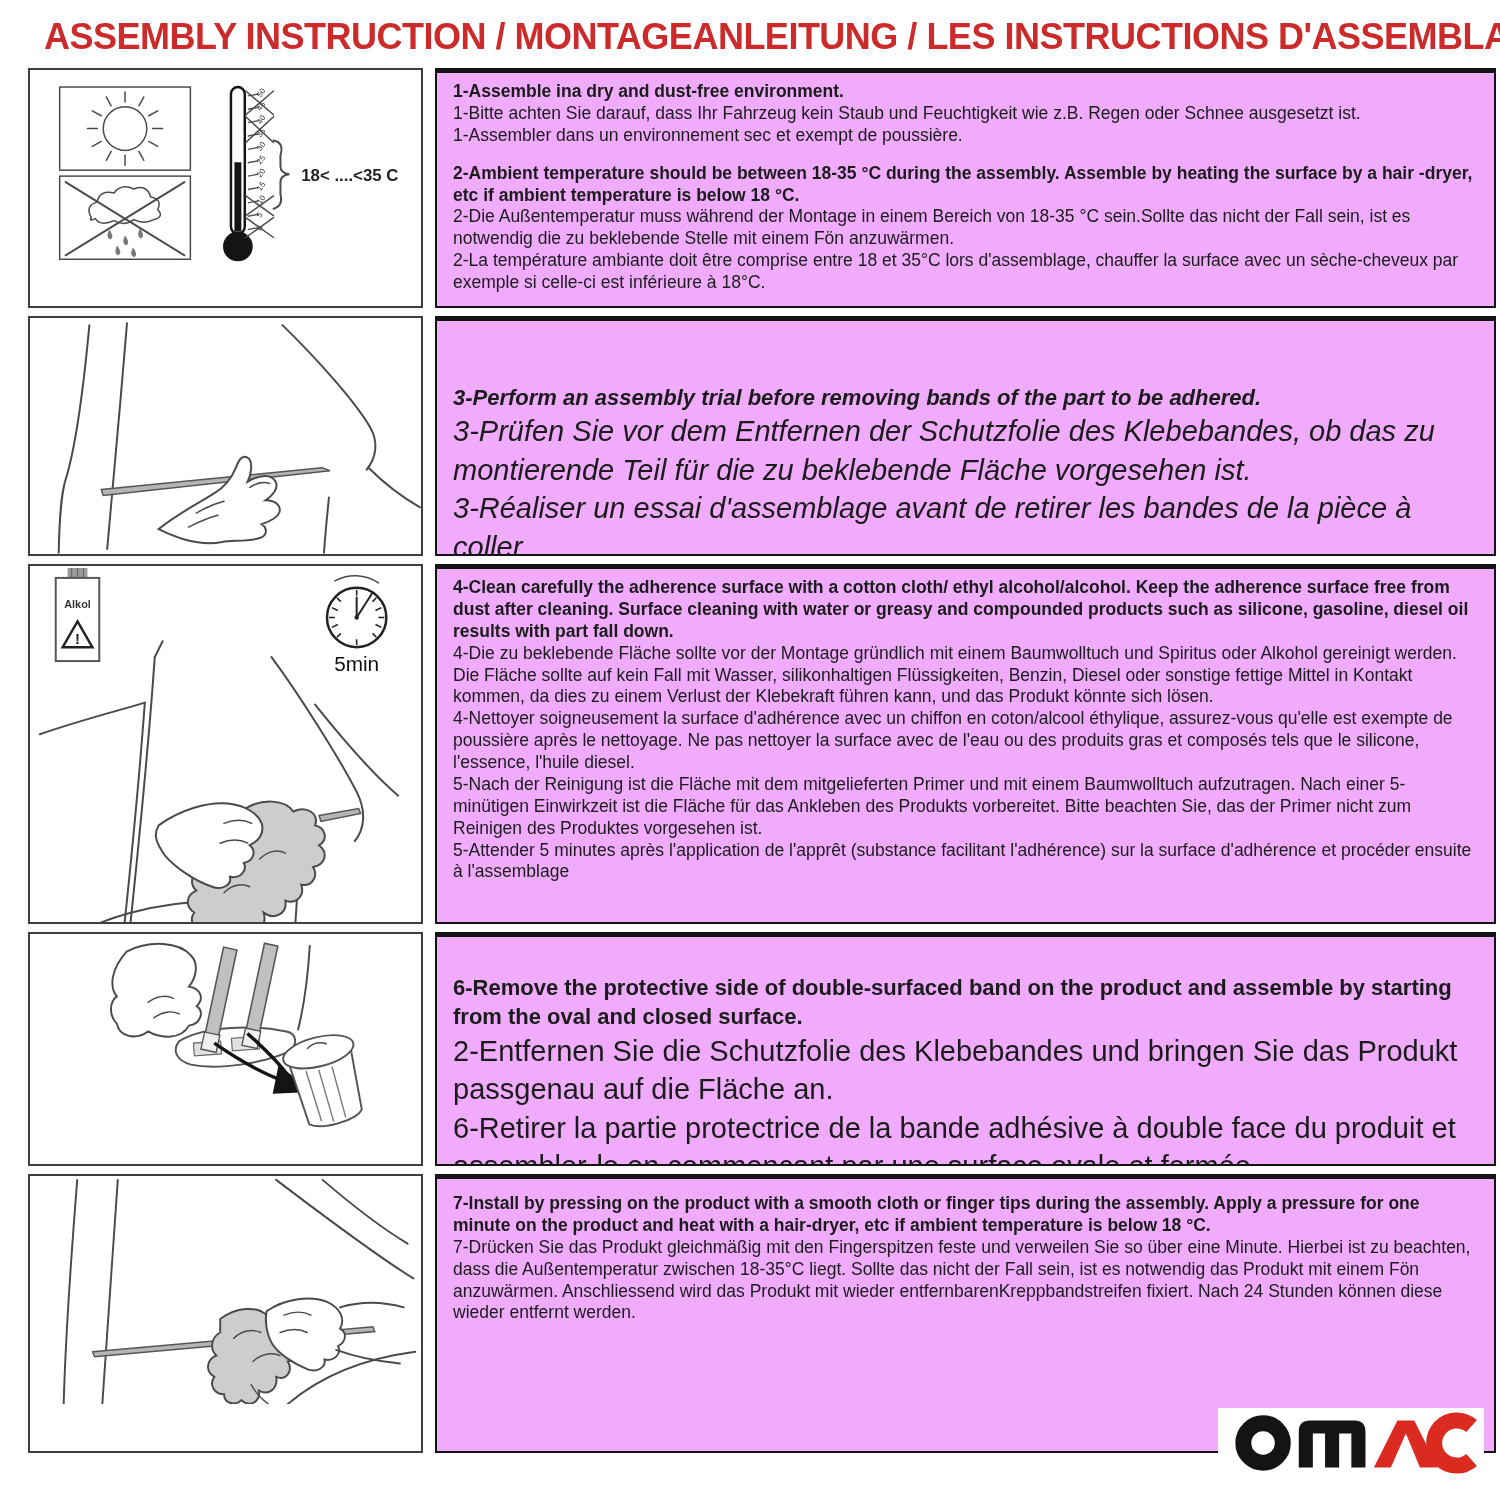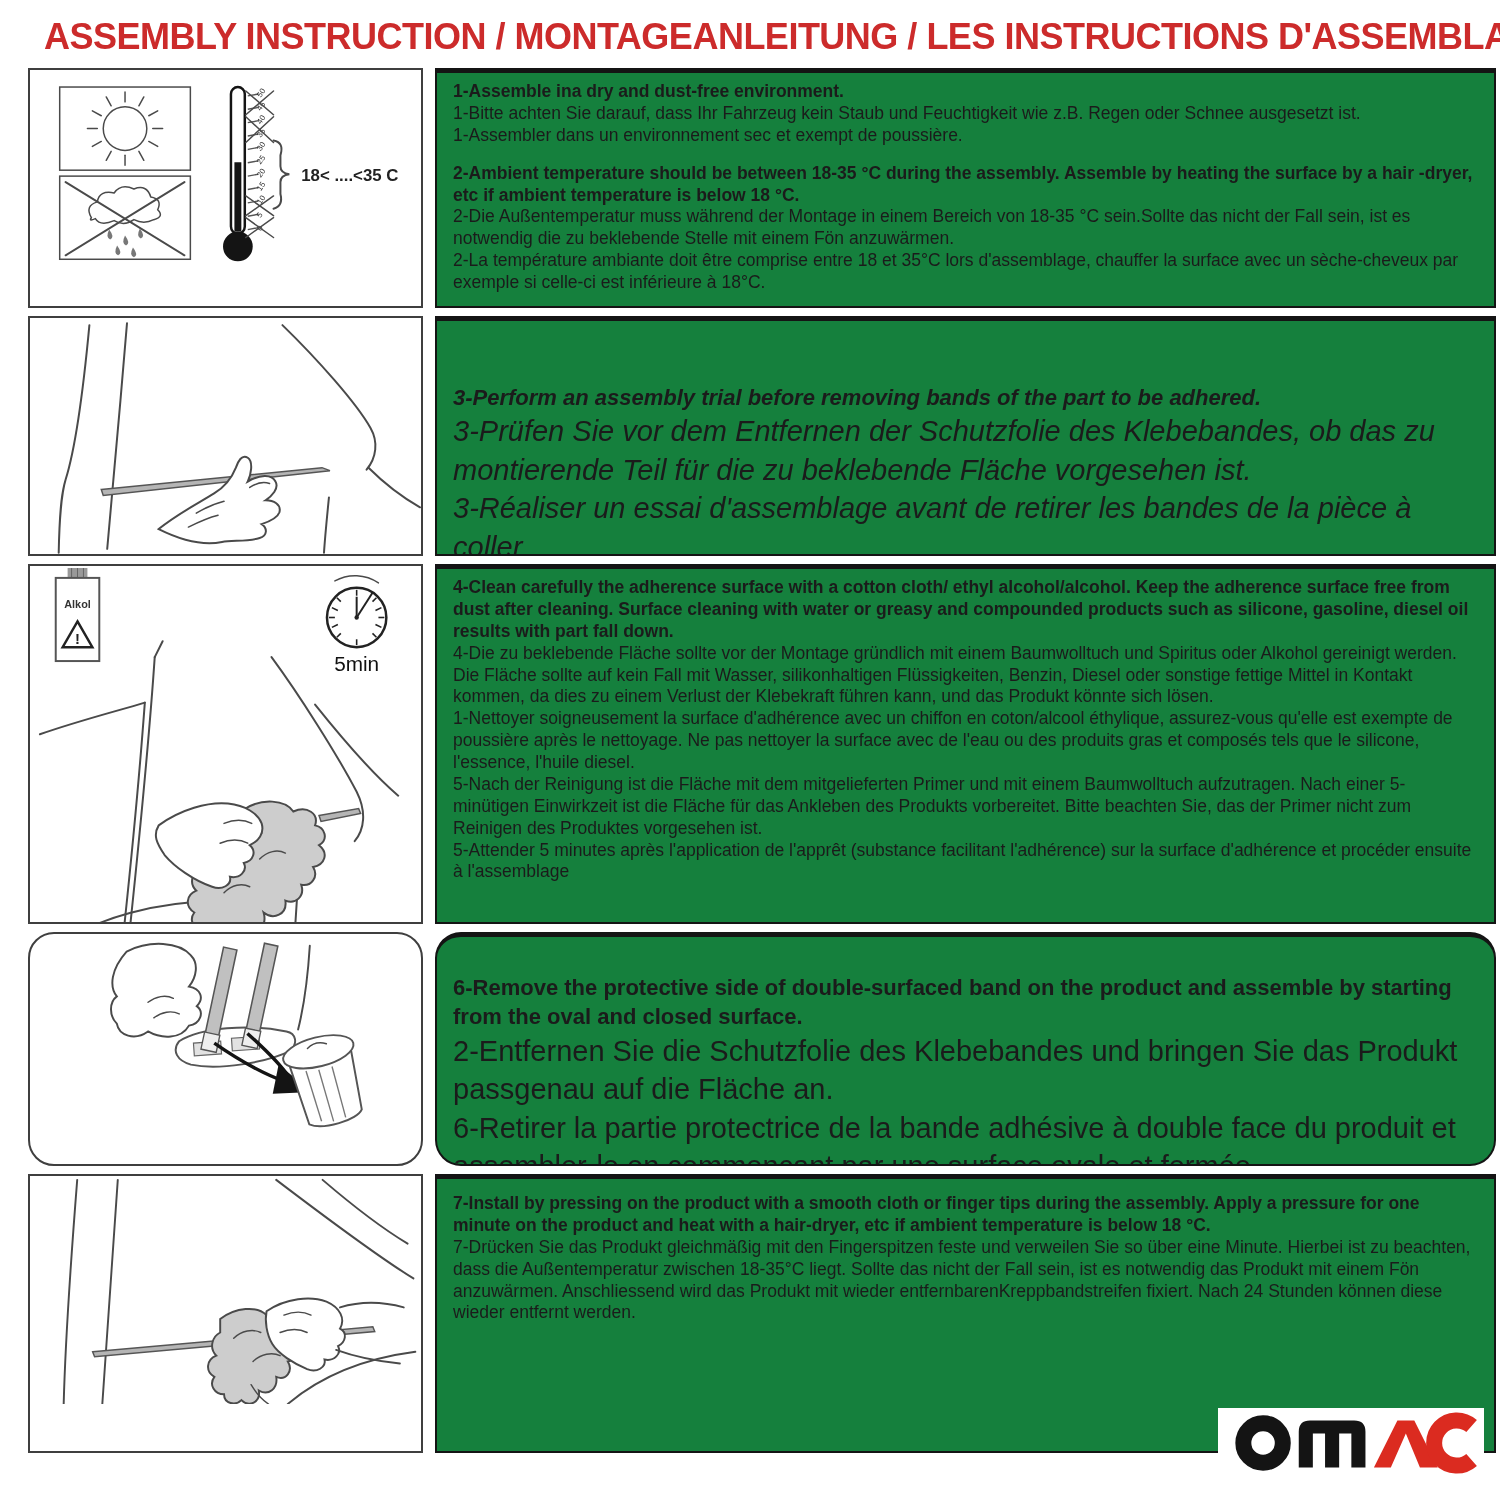--- a/index.html
+++ b/index.html
@@ -26,28 +26,28 @@
     flex:0 0 395px;width:395px;
     border:2px solid #3f3f3f;
     background:#fff;
     box-sizing:border-box;
     overflow:hidden;
   }
   .textbox{
     flex:1;
     border:2px solid #141414;
     border-top-width:5px;
-    background:#15803d;
+    background:#f0abfc;
     box-sizing:border-box;
     padding:8px 16px;
     overflow:hidden;
   }
   .h240{height:240px;}
   .h400{height:360px;}
-  .h234{height:234px;border-radius:26px;}
+  .h234{height:234px;}
   .h232{height:279px;}
   .textbox p{margin:0;font-size:17.5px;line-height:1.25;}
   .textbox p.b{font-weight:700;}
   .textbox p.gap{margin-top:16px;}
   .textbox.big p{font-size:29px;line-height:1.33;}
   .textbox.big p.b{font-size:22px;}
   .pt-lg{padding-top:62px;font-style:italic;}
   .pt-md{padding-top:36px;}
   .pt-sm{padding-top:14px;}
   svg{display:block;}
@@ -244,21 +244,21 @@
           <g>
             <path d="M130,262 C152,246 180,238 200,240 C218,242 230,250 234,260 C237,270 231,278 222,282 C229,288 226,298 216,300 C220,308 212,316 202,314 C204,322 194,328 184,324 C166,318 146,304 136,292 C128,280 124,272 130,262 Z" fill="#fff" stroke="#4a4a4a" stroke-width="2"></path>
             <path class="sk15" d="M196,260 C206,256 216,256 224,260"></path>
             <path class="sk15" d="M192,280 C202,276 212,276 220,280"></path>
           </g>
         </svg>
       </div>
       <div class="textbox h400">
         <p class="b">4-Clean carefully the adherence surface with a cotton cloth/ ethyl alcohol/alcohol. Keep the adherence surface free from dust after cleaning. Surface cleaning with water or greasy and compounded products such as silicone, gasoline, diesel oil results with part fall down.</p>
         <p>4-Die zu beklebende Fläche sollte vor der Montage gründlich mit einem Baumwolltuch und Spiritus oder Alkohol gereinigt werden. Die Fläche sollte auf kein Fall mit Wasser, silikonhaltigen Flüssigkeiten, Benzin, Diesel oder sonstige fettige Mittel in Kontakt kommen, da dies zu einem Verlust der Klebekraft führen kann, und das Produkt könnte sich lösen.</p>
-        <p>1-Nettoyer soigneusement la surface d'adhérence avec un chiffon en coton/alcool éthylique, assurez-vous qu'elle est exempte de poussière après le nettoyage. Ne pas nettoyer la surface avec de l'eau ou des produits gras et composés tels que le silicone, l'essence, l'huile diesel.</p>
+        <p>4-Nettoyer soigneusement la surface d'adhérence avec un chiffon en coton/alcool éthylique, assurez-vous qu'elle est exempte de poussière après le nettoyage. Ne pas nettoyer la surface avec de l'eau ou des produits gras et composés tels que le silicone, l'essence, l'huile diesel.</p>
         <p>5-Nach der Reinigung ist die Fläche mit dem mitgelieferten Primer und mit einem Baumwolltuch aufzutragen. Nach einer 5-minütigen Einwirkzeit ist die Fläche für das Ankleben des Produkts vorbereitet. Bitte beachten Sie, das der Primer nicht zum Reinigen des Produktes vorgesehen ist.</p>
         <p>5-Attender 5 minutes après l'application de l'apprêt (substance facilitant l'adhérence) sur la surface d'adhérence et procéder ensuite à l'assemblage</p>
       </div>
     </div>
 
     <div class="row">
       <div class="illus h234">
         <svg viewBox="0 0 395 236" width="391" height="230">
           <g>
             <path d="M96,18 C120,6 150,8 162,22 C170,30 168,44 160,54 C172,56 176,66 168,74 C176,80 172,92 160,94 C152,108 132,108 118,100 C104,110 88,104 86,92 C78,84 78,70 86,64 C78,54 80,36 96,18 Z" fill="#fff" stroke="#4a4a4a" stroke-width="2"></path>

